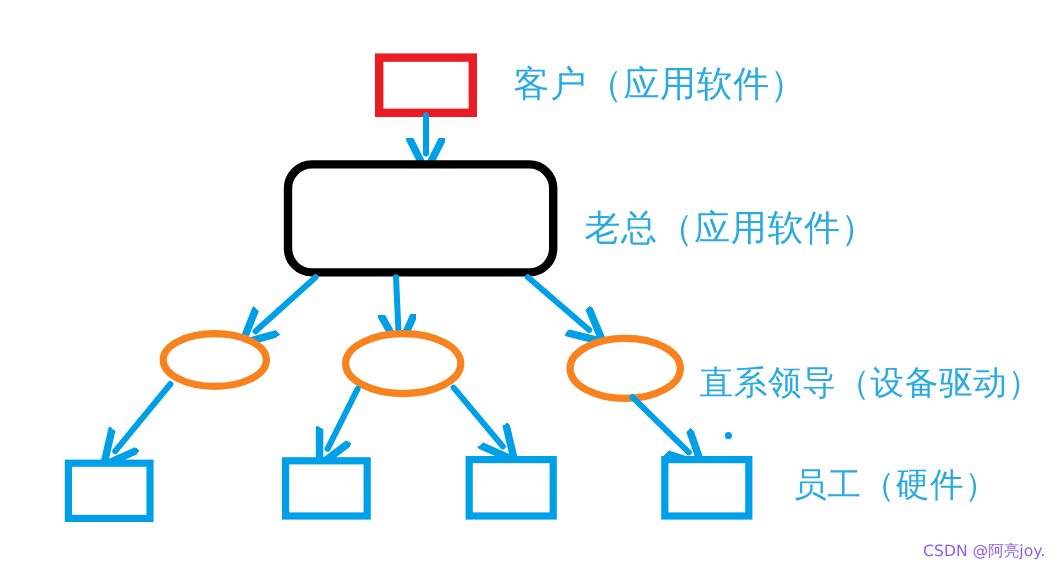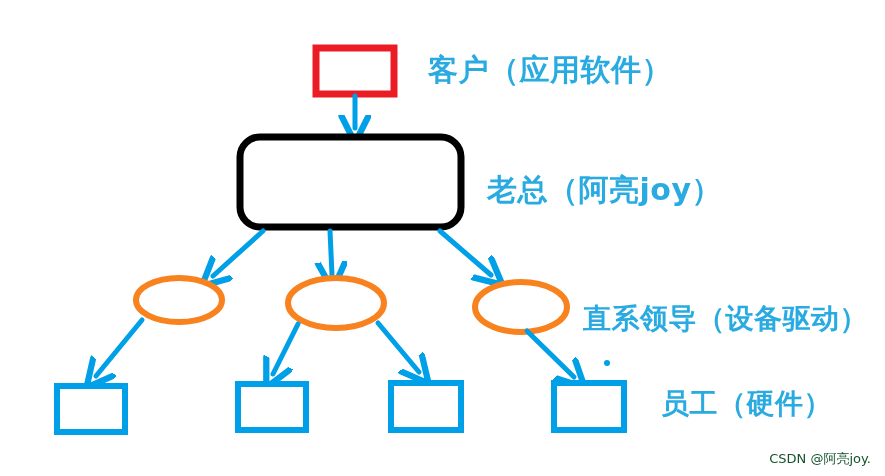--- a/index.html
+++ b/index.html
@@ -21,34 +21,34 @@
     position: absolute;
     left: 0;
     top: 0;
     width: 885px;
     height: 476px;
   }
   .label {
     position: absolute;
     color: #29abe2;
     font-family: "DejaVu Sans", "Liberation Sans", sans-serif;
-    font-weight: 700;
+    font-weight: 400;
     white-space: nowrap;
     letter-spacing: 0.5px;
   }
   #label-client   { left: 428px; top: 50px;  font-size: 30px; }
   #label-boss     { left: 487px; top: 170px; font-size: 30px; }
   #label-driver   { left: 583px; top: 300px; font-size: 28px; }
   #label-employee { left: 661px; top: 385px; font-size: 28px; }
 
   #watermark {
     position: absolute;
     right: 14px;
     bottom: 8px;
-    color: #14532d;
+    color: #8b5cf6;
     font-size: 13px;
     font-family: "DejaVu Sans", "Liberation Sans", sans-serif;
     white-space: nowrap;
   }
 </style>
 </head>
 <body>
 
 <div id="canvas">
 
@@ -81,21 +81,21 @@
     <rect x="57" y="386" width="68" height="46" fill="#ffffff" stroke="#00a0e9" stroke-width="6"></rect>
     <rect x="238" y="384" width="68" height="46" fill="#ffffff" stroke="#00a0e9" stroke-width="6"></rect>
     <rect x="391" y="383" width="70" height="47" fill="#ffffff" stroke="#00a0e9" stroke-width="6"></rect>
     <rect x="554" y="383" width="70" height="47" fill="#ffffff" stroke="#00a0e9" stroke-width="6"></rect>
 
     <circle cx="607" cy="363" r="3" fill="#00a0e9"></circle>
   </svg>
 
   <div class="label" id="label-client">客户（应用软件）</div>
 
-  <div class="label" id="label-boss">老总（阿亮joy）</div>
+  <div class="label" id="label-boss">老总（应用软件）</div>
 
   <div class="label" id="label-employee">员工（硬件）</div>
 
   <div class="label" id="label-driver">直系领导（设备驱动）</div>
 
   <div id="watermark">CSDN @阿亮joy.</div>
 
 </div>
 
 </body></html>

